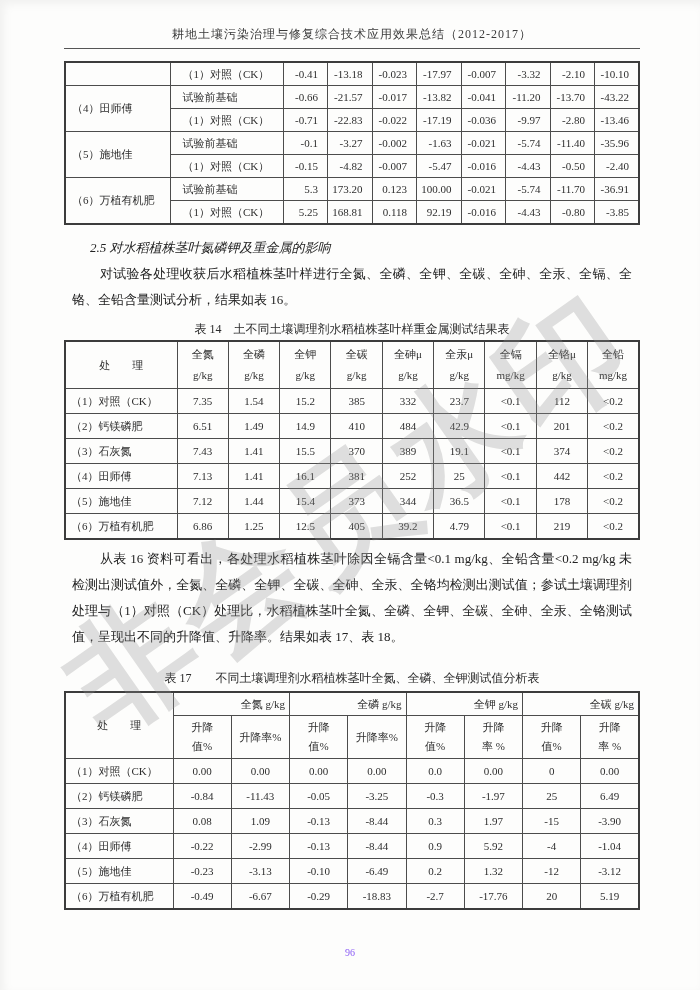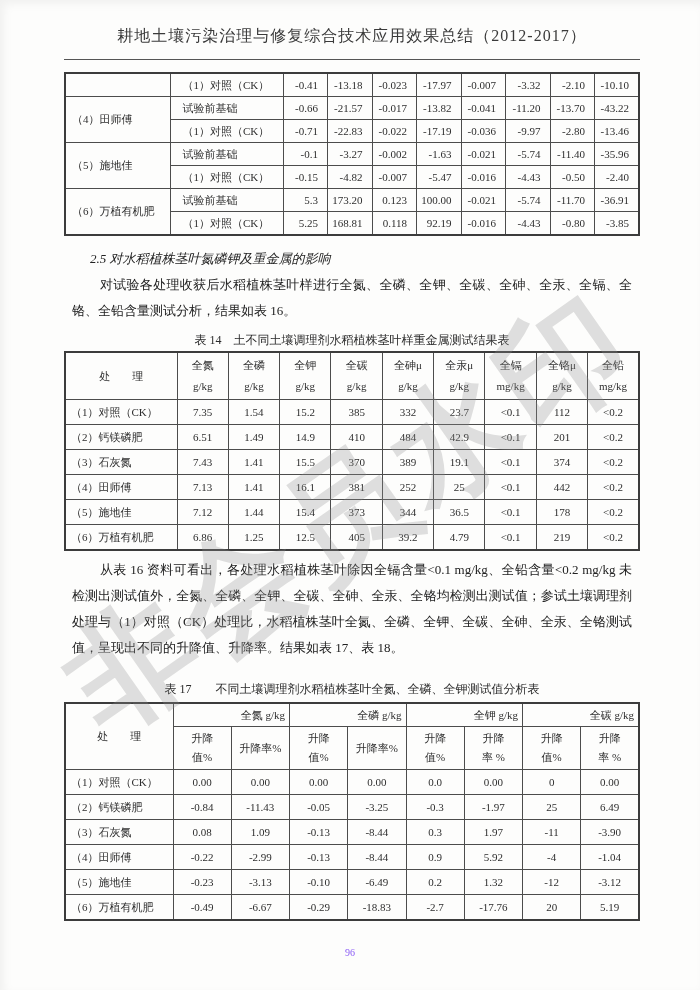--- a/index.html
+++ b/index.html
@@ -8,22 +8,22 @@
     width:700px;height:990px;
     background:#fdfdfc;
     overflow:hidden;
     font-family:"Liberation Serif","DejaVu Serif",serif;
     color:#2b2b2b;
     box-shadow:inset 4px 4px 10px rgba(0,0,0,0.05);
   }
   .content{margin:0 60px 0 64px;width:576px;}
   .doc-header{padding-top:26px;}
   .doc-title{
-    text-align:center;font-size:16px;letter-spacing:1px;color:#3a3a3a;
-    padding-bottom:12px;border-bottom:1.5px solid #555;
+    text-align:center;font-size:12px;letter-spacing:1px;color:#3a3a3a;
+    padding-bottom:5px;border-bottom:1.5px solid #555;
   }
   
   .t{border-collapse:collapse;table-layout:fixed;width:576px;font-size:11px;color:#2e2e2e;border:2px solid #3c3c3c;}
   .t td,.t th{border:1px solid #4c4c4c;padding:0 4px;font-weight:normal;overflow:hidden;white-space:nowrap;}
   .cont{margin-top:12px;}
   .cont td{height:22px;}
   .cont td.num{text-align:right;padding-right:9px;}
   .cont td.grp{text-align:left;padding-left:6px;}
   .cont td.sub{text-align:left;padding-left:12px;}
   .sec-heading{margin:14px 0 4px;padding-left:26px;font-size:13px;color:#222;font-style:italic;}
@@ -363,21 +363,21 @@
             <td class="ctr">6.49</td>
           </tr>
           <tr>
             <td class="lbl">（3）石灰氮</td>
             <td class="ctr">0.08</td>
             <td class="ctr">1.09</td>
             <td class="ctr">-0.13</td>
             <td class="ctr">-8.44</td>
             <td class="ctr">0.3</td>
             <td class="ctr">1.97</td>
-            <td class="ctr">-11</td>
+            <td class="ctr">-15</td>
             <td class="ctr">-3.90</td>
           </tr>
           <tr>
             <td class="lbl">（4）田师傅</td>
             <td class="ctr">-0.22</td>
             <td class="ctr">-2.99</td>
             <td class="ctr">-0.13</td>
             <td class="ctr">-8.44</td>
             <td class="ctr">0.9</td>
             <td class="ctr">5.92</td>

